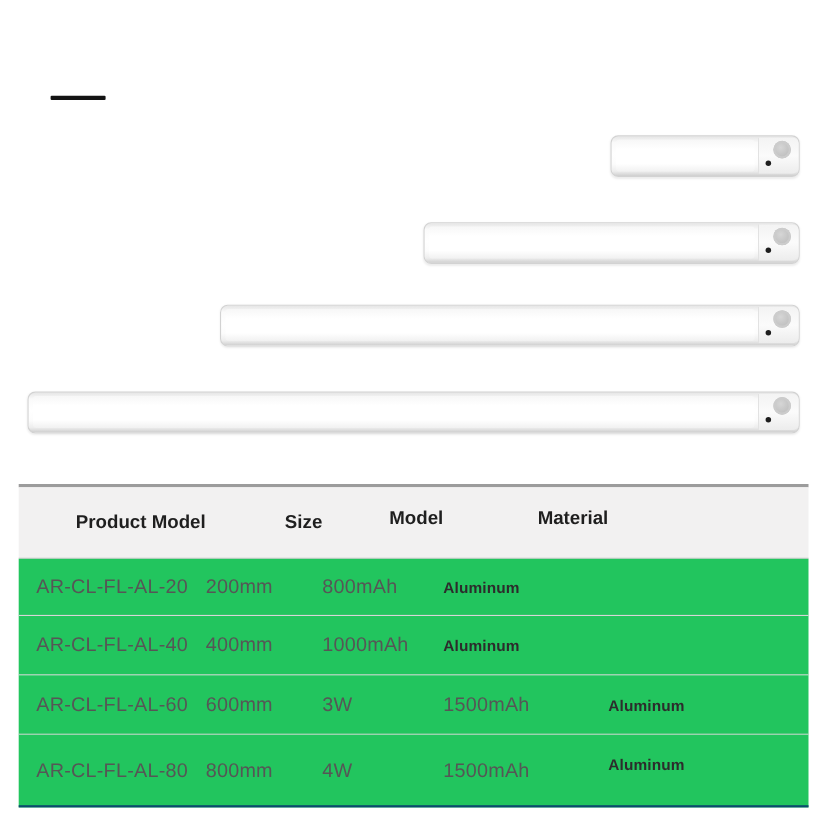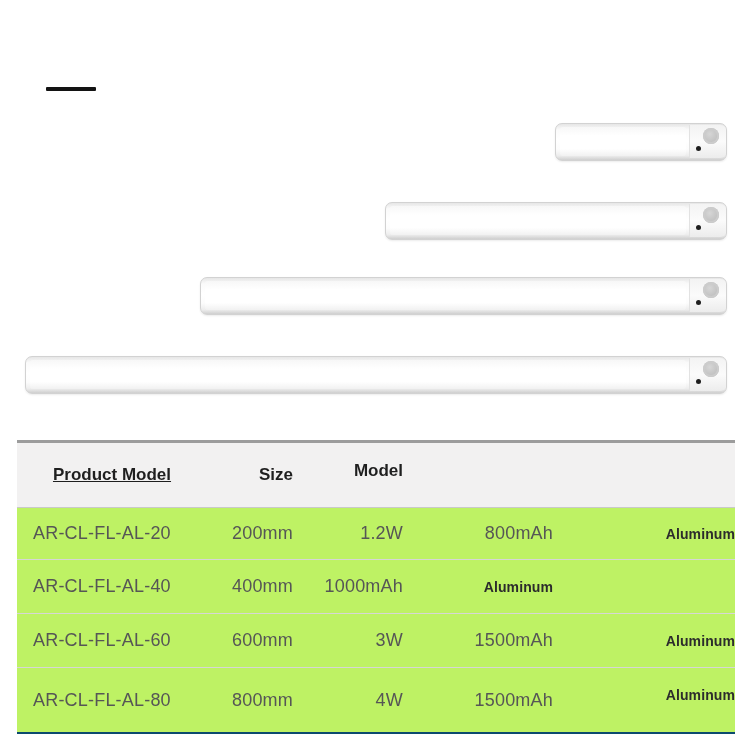--- a/index.html
+++ b/index.html
@@ -60,29 +60,29 @@
     grid-template-columns: 170px 106px 110px 150px 182px;
     align-items: center;
   }
   .t-head {
     height: 65px; background: #f2f1f1;
     border-bottom: 1px solid #c9c9c9;
   }
   .t-head .cell {
     font-size: 17px; font-weight: 700; color: #1f1f1f; text-align: right;
   }
-  .t-head .cell.model { text-align: center; padding-left: 20px; text-decoration: underline; }
+  .t-head .cell.model { text-align: right; padding-left: 20px; }
   .t-head .cell.power, .t-head .cell.material { transform: translateY(-4px); }
   .t-head .cell.battery { color: #3a2240; }
 
-  .t-body-row { height: 54px; border-bottom: 1px solid #d6d6d6; background: #bef264; }
+  .t-body-row { height: 54px; border-bottom: 1px solid #d6d6d6; background: #22c55e; }
   .t-body-row.r1 { height: 52px; }
   .t-body-row.r4 { height: 66px; border-bottom: 2px solid #0c4a6e; }
   .t-body-row .cell {
-    font-size: 18px; font-weight: 400; color: #565656; text-align: right;
+    font-size: 18px; font-weight: 400; color: #565656; text-align: left;
     letter-spacing: 0.2px; white-space: nowrap;
   }
   .t-body-row .cell.model { text-align: left; padding-left: 16px; }
   .t-body-row .cell.material { font-size: 14px; font-weight: 700; color: #2c2c2c; letter-spacing: 0.1px; }
   .t-body-row.r4 .cell.material { transform: translateY(-5px); }
 </style>
 </head>
 <body>
 
 <div class="page">
@@ -120,26 +120,26 @@
       <div class="ind-dot"></div>
     </div>
   </div>
 
   <div class="spec-table">
 
     <div class="t-row t-head">
       <div class="cell model">Product Model</div>
       <div class="cell size">Size</div>
       <div class="cell power">Model</div>
+      <div class="cell material">Material</div>
     </div>
 
     <div class="t-row t-body-row r1">
       <div class="cell model">AR-CL-FL-AL-20</div>
       <div class="cell size">200mm</div>
-      <div class="cell power">1.2W</div>
       <div class="cell battery">800mAh</div>
       <div class="cell material">Aluminum</div>
     </div>
 
     <div class="t-row t-body-row r2">
       <div class="cell model">AR-CL-FL-AL-40</div>
       <div class="cell size">400mm</div>
       <div class="cell battery">1000mAh</div>
       <div class="cell material">Aluminum</div>
     </div>

